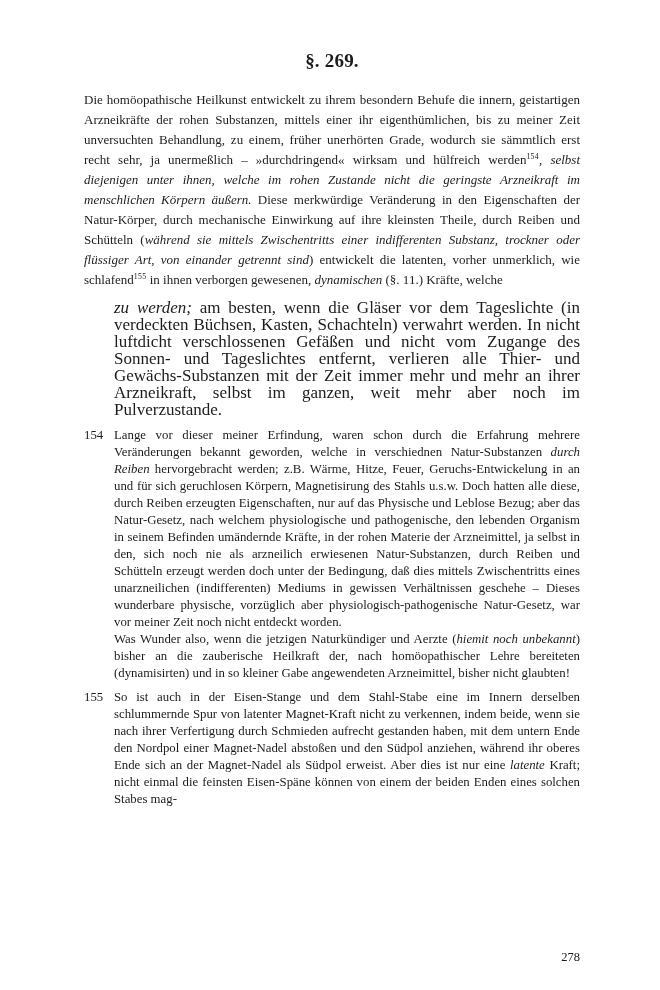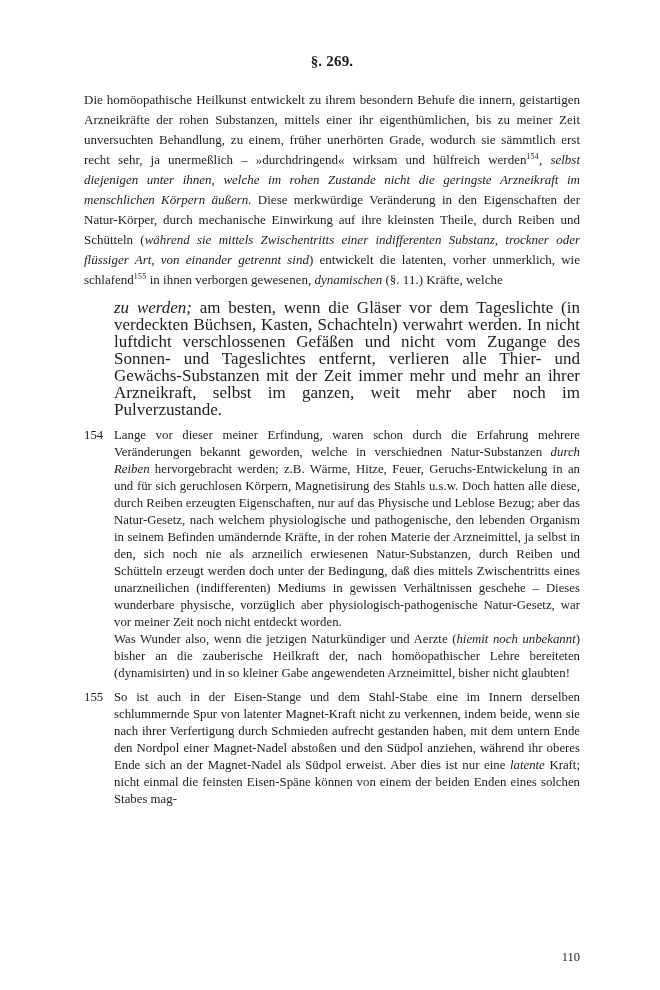--- a/index.html
+++ b/index.html
@@ -14,21 +14,21 @@
     position: relative;
     width: 660px;
     height: 990px;
     padding: 52px 80px 0 84px;
     overflow: hidden;
     background: #ffffff;
   }
   .heading {
     text-align: center;
     font-weight: bold;
-    font-size: 15px;
+    font-size: 19px;
     line-height: 18px;
     margin-bottom: 20px;
     letter-spacing: 0.2px;
   }
   .main-text {
     font-size: 13px;
     line-height: 20px;
     text-align: justify;
     hyphens: auto;
   }
@@ -82,15 +82,15 @@
     </div>
   </div>
 
   <div class="footnote gap">
     <div class="fn-num">155</div>
     <div class="fn-body">
       <p>So ist auch in der Eisen-Stange und dem Stahl-Stabe eine im Innern derselben schlummernde Spur von latenter Magnet-Kraft nicht zu verkennen, indem beide, wenn sie nach ihrer Verfertigung durch Schmieden aufrecht gestanden haben, mit dem untern Ende den Nordpol einer Magnet-Nadel abstoßen und den Südpol anziehen, während ihr oberes Ende sich an der Magnet-Nadel als Südpol erweist. Aber dies ist nur eine <i>latente</i> Kraft; nicht einmal die feinsten Eisen-Späne können von einem der beiden Enden eines solchen Stabes mag-</p>
     </div>
   </div>
 
-  <div class="page-num">110</div>
+  <div class="page-num">278</div>
 
 </div>
 
 </body></html>

